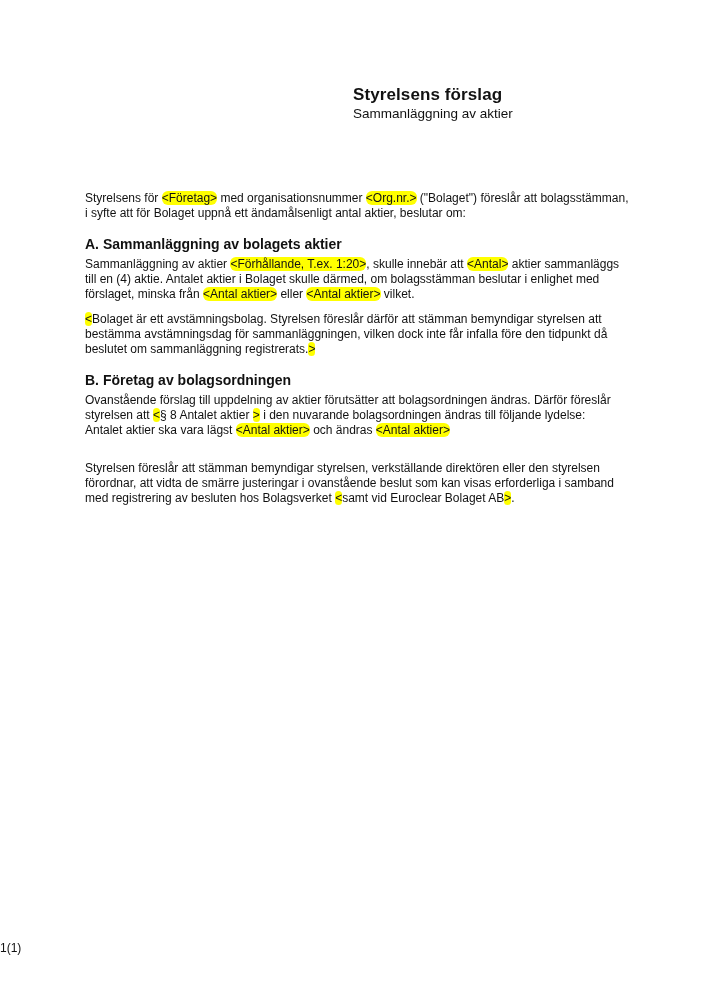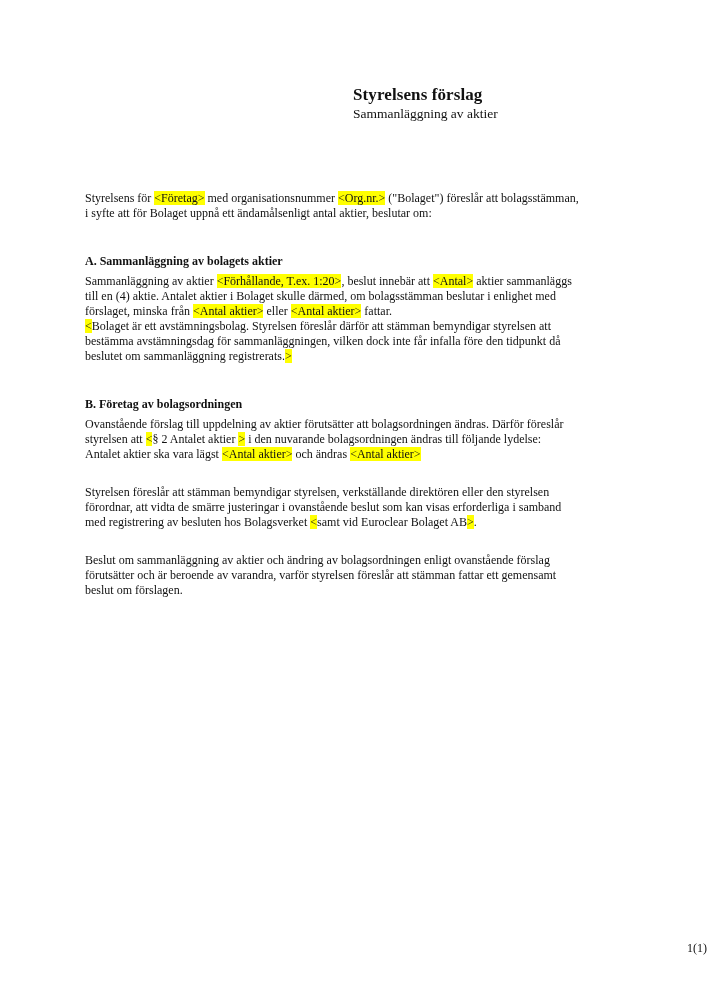--- a/index.html
+++ b/index.html
@@ -9,21 +9,20 @@
     width: 707px; height: 1000px;
     background: var(--paper);
     font-family: "Liberation Sans", sans-serif;
     color: var(--ink);
     overflow: hidden;
   }
   .page {
     position: relative;
     width: 707px; height: 808px;
     background: var(--paper);
-    font-family: Liberation Serif, serif;
   }
   .doc-header {
     margin: 0 0 0 353px;
     padding-top: 84px;
   }
   .doc-title {
     font-size: 17px;
     font-weight: bold;
     line-height: 21px;
     margin: 0;
@@ -39,33 +38,33 @@
     margin-right: 30px;
   }
   .body-text {
     font-size: 12px;
     line-height: 15px;
     margin: 0;
     white-space: pre-wrap;
   }
   .intro { margin-top: 69px; }
   .sect-heading {
-    font-size: 12px;
+    font-size: 14px;
     font-weight: bold;
     line-height: 17px;
-    margin: 32px 0 4px 0;
+    margin: 15px 0 4px 0;
   }
-  .para-gap { }
+  .para-gap { margin-top: 10px; }
   .para-gap-lg { margin-top: 23px; }
-  .hl { background: var(--hl); }
+  .hl { background: var(--hl); border-radius: 6px; }
   .page-footer {
     position: absolute;
     left: 0; top: 941px;
     width: 707px;
-    text-align: right;
+    text-align: left;
     font-size: 12px;
     line-height: 15px;
   }
 </style>
 </head>
 <body>
 
 <div class="page">
 
   <header class="doc-header">
@@ -73,39 +72,36 @@
     <div class="doc-subtitle">Sammanläggning av aktier</div>
   </header>
 
   <div class="body-col">
 
     <p class="body-text intro"><span>Styrelsens för </span><span class="hl">&lt;Företag&gt;</span><span> med organisationsnummer </span><span class="hl">&lt;Org.nr.&gt;</span><span> ("Bolaget") föreslår att bolagsstämman,
 i syfte att för Bolaget uppnå ett ändamålsenligt antal aktier, beslutar om:</span></p>
 
     <h2 class="sect-heading">A. Sammanläggning av bolagets aktier</h2>
 
-    <p class="body-text"><span>Sammanläggning av aktier </span><span class="hl">&lt;Förhållande, T.ex. 1:20&gt;</span><span>, beslut innebär att </span><span class="hl">&lt;Antal&gt;</span><span> aktier sammanläggs
+    <p class="body-text"><span>Sammanläggning av aktier </span><span class="hl">&lt;Förhållande, T.ex. 1:20&gt;</span><span>, skulle innebär att </span><span class="hl">&lt;Antal&gt;</span><span> aktier sammanläggs
 till en (4) aktie. Antalet aktier i Bolaget skulle därmed, om bolagsstämman beslutar i enlighet med
-förslaget, minska från </span><span class="hl">&lt;Antal aktier&gt;</span><span> eller </span><span class="hl">&lt;Antal aktier&gt;</span><span> fattar.</span></p>
+förslaget, minska från </span><span class="hl">&lt;Antal aktier&gt;</span><span> eller </span><span class="hl">&lt;Antal aktier&gt;</span><span> vilket.</span></p>
 
     <p class="body-text para-gap"><span class="hl">&lt;</span><span>Bolaget är ett avstämningsbolag. Styrelsen föreslår därför att stämman bemyndigar styrelsen att
 bestämma avstämningsdag för sammanläggningen, vilken dock inte får infalla före den tidpunkt då
 beslutet om sammanläggning registrerats.</span><span class="hl">&gt;</span></p>
 
     <h2 class="sect-heading">B. Företag av bolagsordningen</h2>
 
     <p class="body-text"><span>Ovanstående förslag till uppdelning av aktier förutsätter att bolagsordningen ändras. Därför föreslår
-styrelsen att </span><span class="hl">&lt;</span><span>§ 2 Antalet aktier </span><span class="hl">&gt;</span><span> i den nuvarande bolagsordningen ändras till följande lydelse:
+styrelsen att </span><span class="hl">&lt;</span><span>§ 8 Antalet aktier </span><span class="hl">&gt;</span><span> i den nuvarande bolagsordningen ändras till följande lydelse:
 Antalet aktier ska vara lägst </span><span class="hl">&lt;Antal aktier&gt;</span><span> och ändras </span><span class="hl">&lt;Antal aktier&gt;</span></p>
 
     <p class="body-text para-gap-lg"><span>Styrelsen föreslår att stämman bemyndigar styrelsen, verkställande direktören eller den styrelsen
 förordnar, att vidta de smärre justeringar i ovanstående beslut som kan visas erforderliga i samband
 med registrering av besluten hos Bolagsverket </span><span class="hl">&lt;</span><span>samt vid Euroclear Bolaget AB</span><span class="hl">&gt;</span><span>.</span></p>
 
-    <p class="body-text para-gap-lg"><span>Beslut om sammanläggning av aktier och ändring av bolagsordningen enligt ovanstående förslag
-förutsätter och är beroende av varandra, varför styrelsen föreslår att stämman fattar ett gemensamt
-beslut om förslagen.</span></p>
 
   </div>
 
   <footer class="page-footer">1(1)</footer>
 
 </div>
 
 </body></html>

